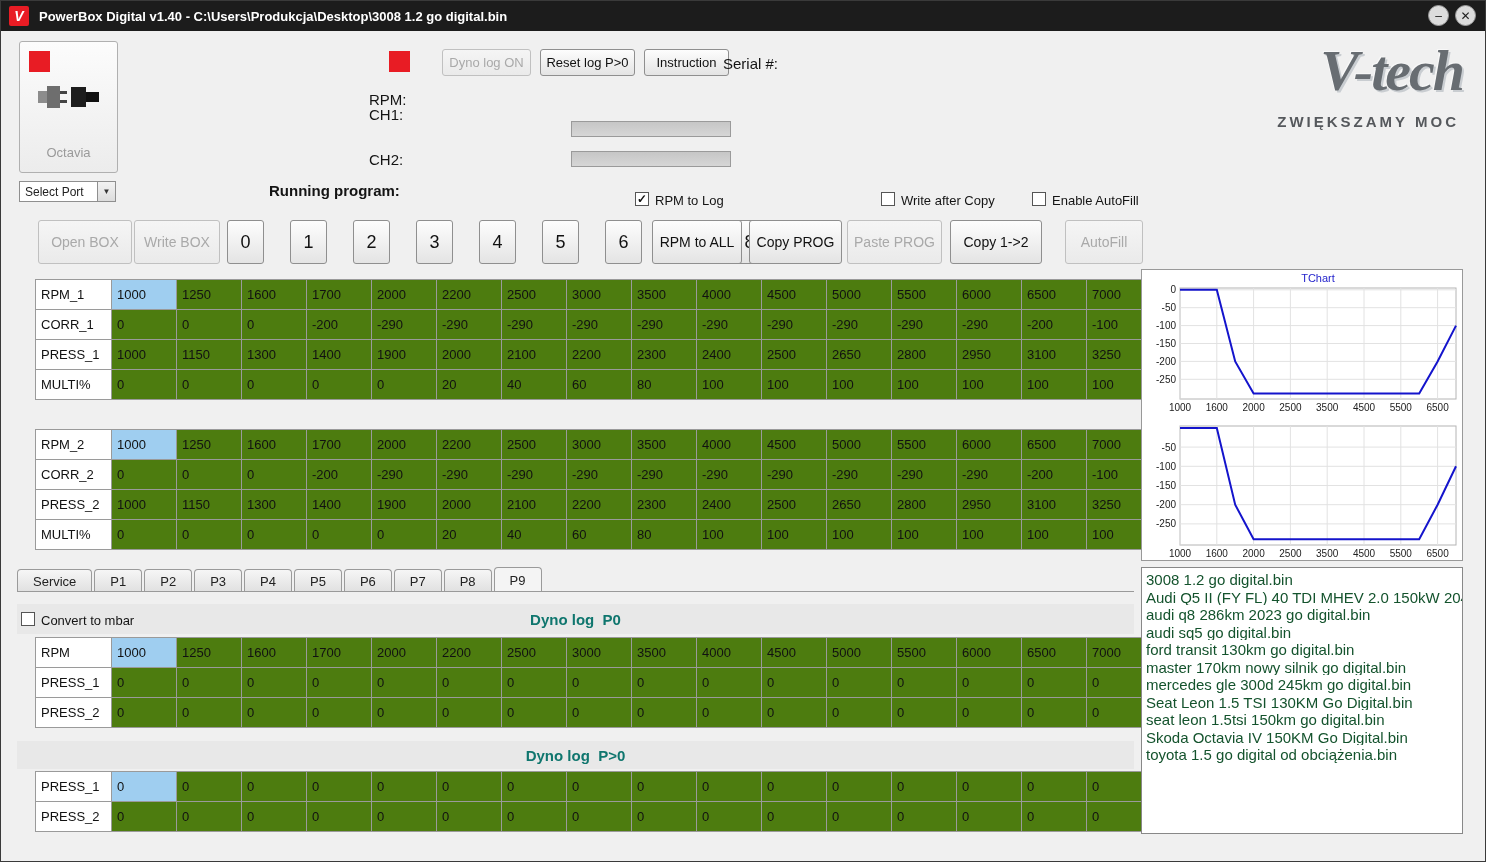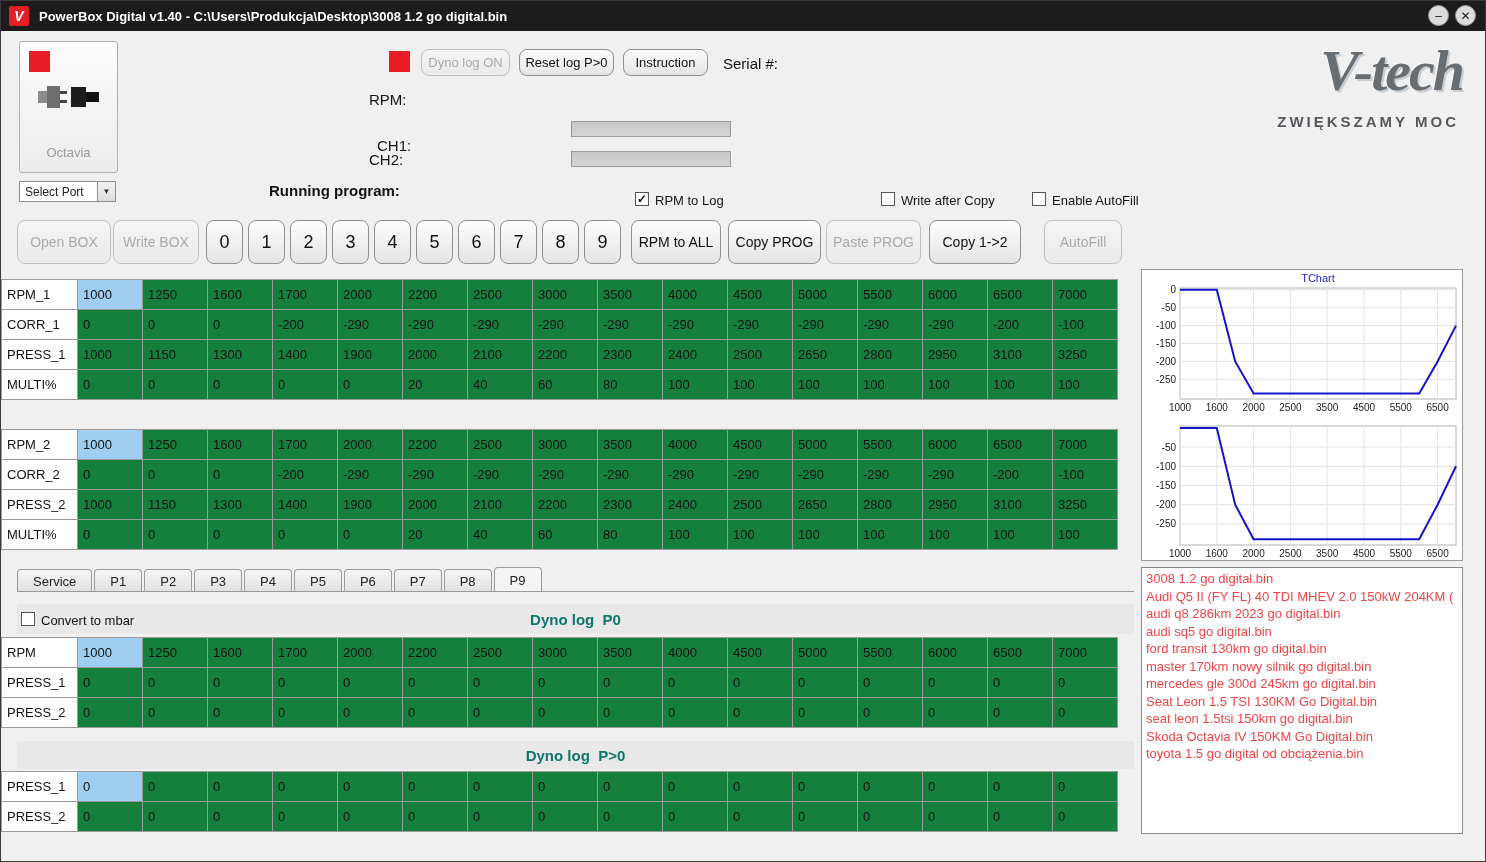--- a/index.html
+++ b/index.html
@@ -16,21 +16,21 @@
 
   
   .bigbtn { position: absolute; width: 99px; height: 132px; background: linear-gradient(#fcfcfc, #ececec); border: 1px solid #b0b0b0; border-radius: 3px; cursor: pointer; }
   .bigbtn .redsq { position: absolute; left: 9px; top: 9px; }
   .redsq { width: 21px; height: 21px; background: var(--indicator_red); }
   .bigbtn svg { position: absolute; left: 50%; transform: translateX(-50%); top: 34px; }
   .bigbtn-label { position: absolute; bottom: 12px; width: 100%; text-align: center; font-size: 13px; color: #111; }
   .bigbtn-label.gray { color: #9a9a9a; }
 
   
-  .btn { display: flex; align-items: center; justify-content: center; background: linear-gradient(#fdfdfd, #e4e4e4); border: 1px solid #8f8f8f; border-radius: 8px; font-size: 13px; color: #111; cursor: pointer; white-space: nowrap; }
+  .btn { display: flex; align-items: center; justify-content: center; background: linear-gradient(#fdfdfd, #e4e4e4); border: 1px solid #8f8f8f; border-radius: 3px; font-size: 13px; color: #111; cursor: pointer; white-space: nowrap; margin-left: 21px; }
   .btn.disabled { color: #a9a9a9; border-color: #c0c0c0; background: linear-gradient(#f5f5f5, #eaeaea); cursor: default; }
   .abs { position: absolute; }
   .act { top: 219px; height: 44px; font-size: 14px; }
   .smallbtn { top: 48px; height: 27px; font-size: 13px; }
 
   .digits { position: absolute; left: 205px; top: 219px; display: flex; gap: 5px; }
   .btn.digit { width: 37px; height: 44px; font-size: 18px; }
 
   
   .lbl { position: absolute; font-size: 15px; color: #141414; white-space: nowrap; }
@@ -40,39 +40,39 @@
   .checkbox { position: absolute; width: 14px; height: 14px; background: #fff; border: 1px solid #555; font-size: 12px; font-weight: bold; color: #111; display: flex; align-items: center; justify-content: center; cursor: pointer; }
   .combo { position: absolute; left: 18px; top: 180px; width: 97px; height: 21px; background: #fff; border: 1px solid #8f8f8f; display: flex; align-items: center; font-size: 12px; color: #222; cursor: pointer; }
   .combo > span:first-child { padding-left: 5px; flex: 1; }
   .combo-btn { width: 18px; height: 100%; background: linear-gradient(#f2f2f2, #dcdcdc); border-left: 1px solid #8f8f8f; font-size: 8px; display: flex; align-items: center; justify-content: center; color: #333; }
 
   
   .brand { position: absolute; right: 22px; top: 36px; font-family: "Liberation Serif", serif; font-style: italic; font-weight: bold; font-size: 58px; color: #686d72; letter-spacing: -2px; text-shadow: 2px 2px 0 #c9cdd1, -1px -1px 0 #f8f8f8; }
   .tagline { position: absolute; right: 26px; top: 112px; font-size: 15px; font-weight: bold; letter-spacing: 3px; color: #55585c; }
 
   
-  table.grid { position: absolute; border-collapse: collapse; table-layout: fixed; width: 1117px; left: 0; background: #15803d; }
+  table.grid { position: absolute; border-collapse: collapse; table-layout: fixed; width: 1117px; left: 34px; background: #4d7c0f; }
   .grid td { border: 1px solid #9a9a9a; font-size: 13px; padding: 0 5px; height: 30px; white-space: nowrap; overflow: hidden; color: #111; }
   .grid td.rowlabel { background: #fff; }
   .grid td.sel { background: var(--accent_selection); }
 
   
   .tabs { position: absolute; left: 16px; top: 566px; height: 25px; display: flex; align-items: flex-end; }
   .tab { height: 23px; padding: 0 15px; display: flex; align-items: center; justify-content: center; font-size: 13px; color: #222; background: linear-gradient(#f6f6f6, #e0e0e0); border: 1px solid #9a9a9a; border-bottom: none; border-radius: 4px 4px 0 0; margin-right: 2px; cursor: pointer; }
   .tab.active { height: 25px; background: #f4f4f4; }
   .tabline { position: absolute; left: 16px; top: 590px; width: 1117px; height: 1px; background: #9a9a9a; }
 
   
   .band { position: absolute; left: 16px; width: 1117px; background: #e8e8e8; display: flex; align-items: center; justify-content: center; font-size: 15px; font-weight: bold; color: #0f766e; white-space: pre; }
 
   
   .chart-panel { position: absolute; left: 1140px; top: 268px; width: 322px; height: 292px; background: #fff; border: 1px solid #999; }
   .chart { width: 322px; height: 146px; }
   .file-panel { position: absolute; left: 1140px; top: 566px; width: 322px; height: 267px; background: #fff; border: 1px solid #888; overflow: hidden; padding: 2px 0; }
-  .file-item { font-size: 13px; color: #ef4444; padding: 1px 4px; height: 17.5px; white-space: nowrap; overflow: hidden; cursor: pointer; }
+  .file-item { font-size: 15px; color: #14532d; padding: 1px 4px; height: 17.5px; white-space: nowrap; overflow: hidden; cursor: pointer; }
 </style>
 </head>
 <body>
 
 <div class="window">
 
   <div class="titlebar">
     <div class="app-icon">V</div>
     <div class="title-text">PowerBox Digital v1.40 - C:\Users\Produkcja\Desktop\3008 1.2 go digital.bin</div>
     <div class="win-btn min">–</div>
@@ -94,21 +94,21 @@
 
 
 
   <div class="redsq abs" style="left:388px; top:50px;"></div>
   <div class="btn abs smallbtn disabled" style="left:420px; width:89px;">Dyno log ON</div>
   <div class="btn abs smallbtn" style="left:518px; width:95px;">Reset log P&gt;0</div>
   <div class="btn abs smallbtn" style="left:622px; width:85px;">Instruction</div>
   <div class="lbl" style="left:722px; top:54px;">Serial #:</div>
 
   <div class="lbl" style="left:368px; top:90px;">RPM:</div>
-  <div class="lbl" style="left:368px; top:136px;margin-left:8px;">CH1:</div>
+  <div class="lbl" style="left:368px; top:105px;">CH1:</div>
   <div class="pbar" style="left:570px; top:120px;"></div>
   <div class="lbl" style="left:368px; top:150px;">CH2:</div>
   <div class="pbar" style="left:570px; top:150px;"></div>
 
   <div class="lbl bold" style="left:268px; top:181px;">Running program:</div>
 
   <div class="combo">
     <span>Select Port</span>
     <span class="combo-btn">▼</span>
   </div>

